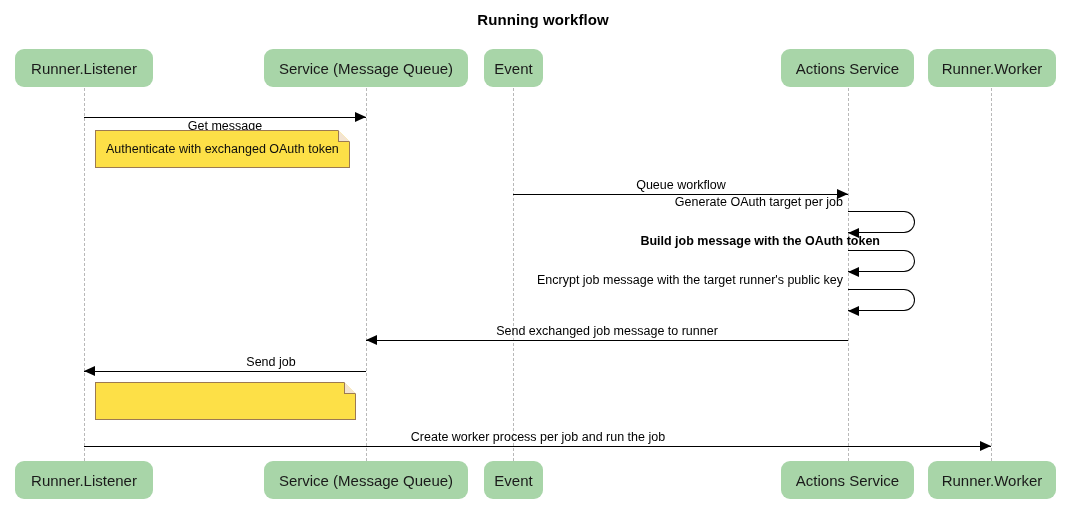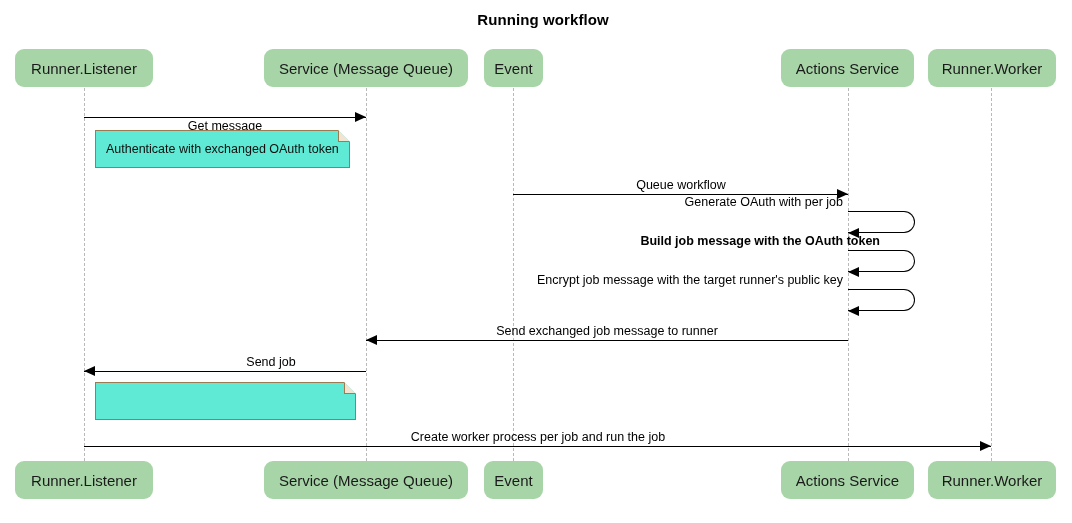--- a/index.html
+++ b/index.html
@@ -89,21 +89,21 @@
     border: 1.6px solid #000000;
     border-left: none;
     border-top-right-radius: 13px;
     border-bottom-right-radius: 13px;
     background: transparent;
   }
   
   .note {
     position: absolute;
     box-sizing: border-box;
-    background: #5eead4;
+    background: #fde047;
     border: 1px solid #9c7a52;
     font-size: 12.5px;
     color: #0d0d0d;
     display: flex;
     align-items: center;
     white-space: nowrap;
     padding-left: 10px;
   }
   .note .fold {
     position: absolute;
@@ -155,21 +155,21 @@
         <div class="msg-label centered" style="left: 225px; top: 101px; margin-top: 18px;">Get message</div>
       </div>
       <div style="position: absolute; left: 0px; top: 0px; width: 100%; height: 0px;">
         <div class="msg-line" style="left: 513px; top: 194px; width: 335px;"></div>
         <div class="arrowhead right" style="top: 189px; left: 837px;"></div>
         <div class="msg-label centered" style="left: 681px; top: 178px;">Queue workflow</div>
       </div>
       <div style="position: absolute; left: 0px; top: 0px; width: 100%; height: 0px;">
         <div class="selfloop" style="left: 848px; top: 211px; width: 67px; height: 22px;"></div>
         <div class="arrowhead left" style="left: 848px; top: 227.5px;"></div>
-        <div class="msg-label rightaligned" style="left: 843px; top: 195px;">Generate OAuth with per job</div>
+        <div class="msg-label rightaligned" style="left: 843px; top: 195px;">Generate OAuth target per job</div>
       </div>
       <div style="position: absolute; left: 0px; top: 0px; width: 100%; height: 0px;">
         <div class="selfloop" style="left: 848px; top: 250px; width: 67px; height: 22px;"></div>
         <div class="arrowhead left" style="left: 848px; top: 266.5px;"></div>
         <div class="msg-label rightaligned" style="left: 880px; top: 234px; font-weight: bold;">Build job message with the OAuth token</div>
       </div>
       <div style="position: absolute; left: 0px; top: 0px; width: 100%; height: 0px;">
         <div class="selfloop" style="left: 848px; top: 289px; width: 67px; height: 22px;"></div>
         <div class="arrowhead left" style="left: 848px; top: 305.5px;"></div>
         <div class="msg-label rightaligned" style="left: 843px; top: 273px;">Encrypt job message with the target runner's public key</div>

